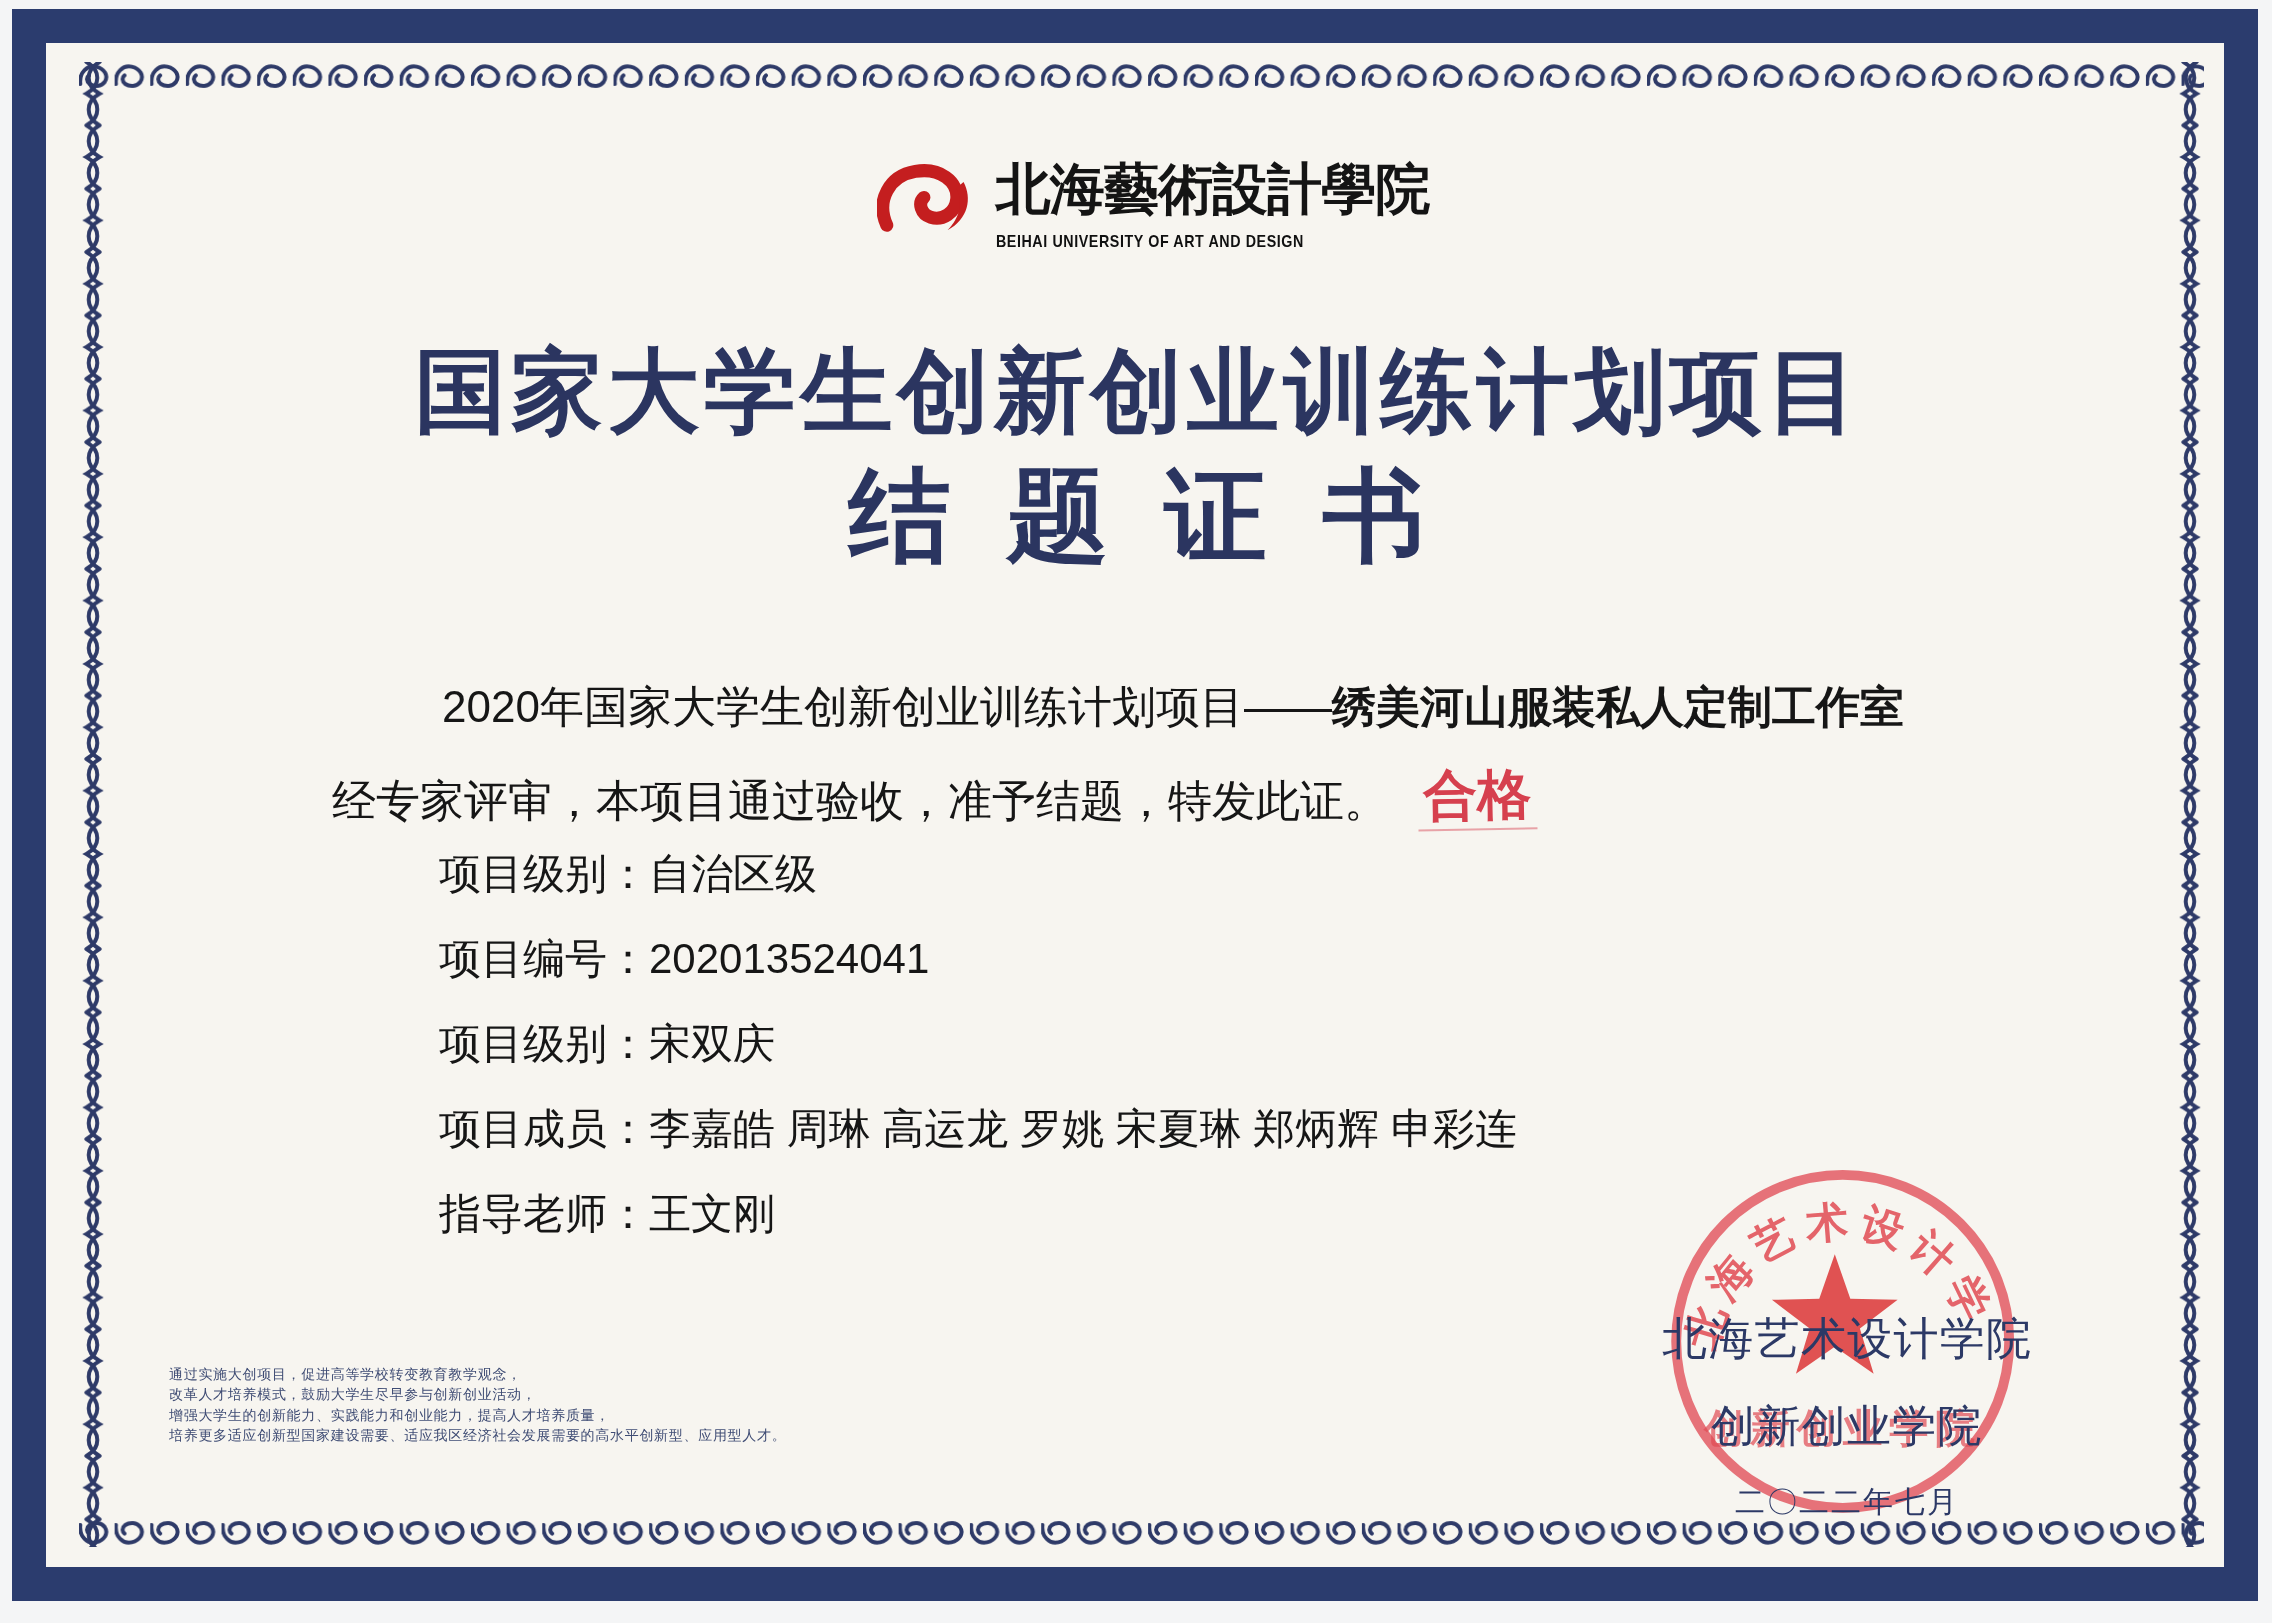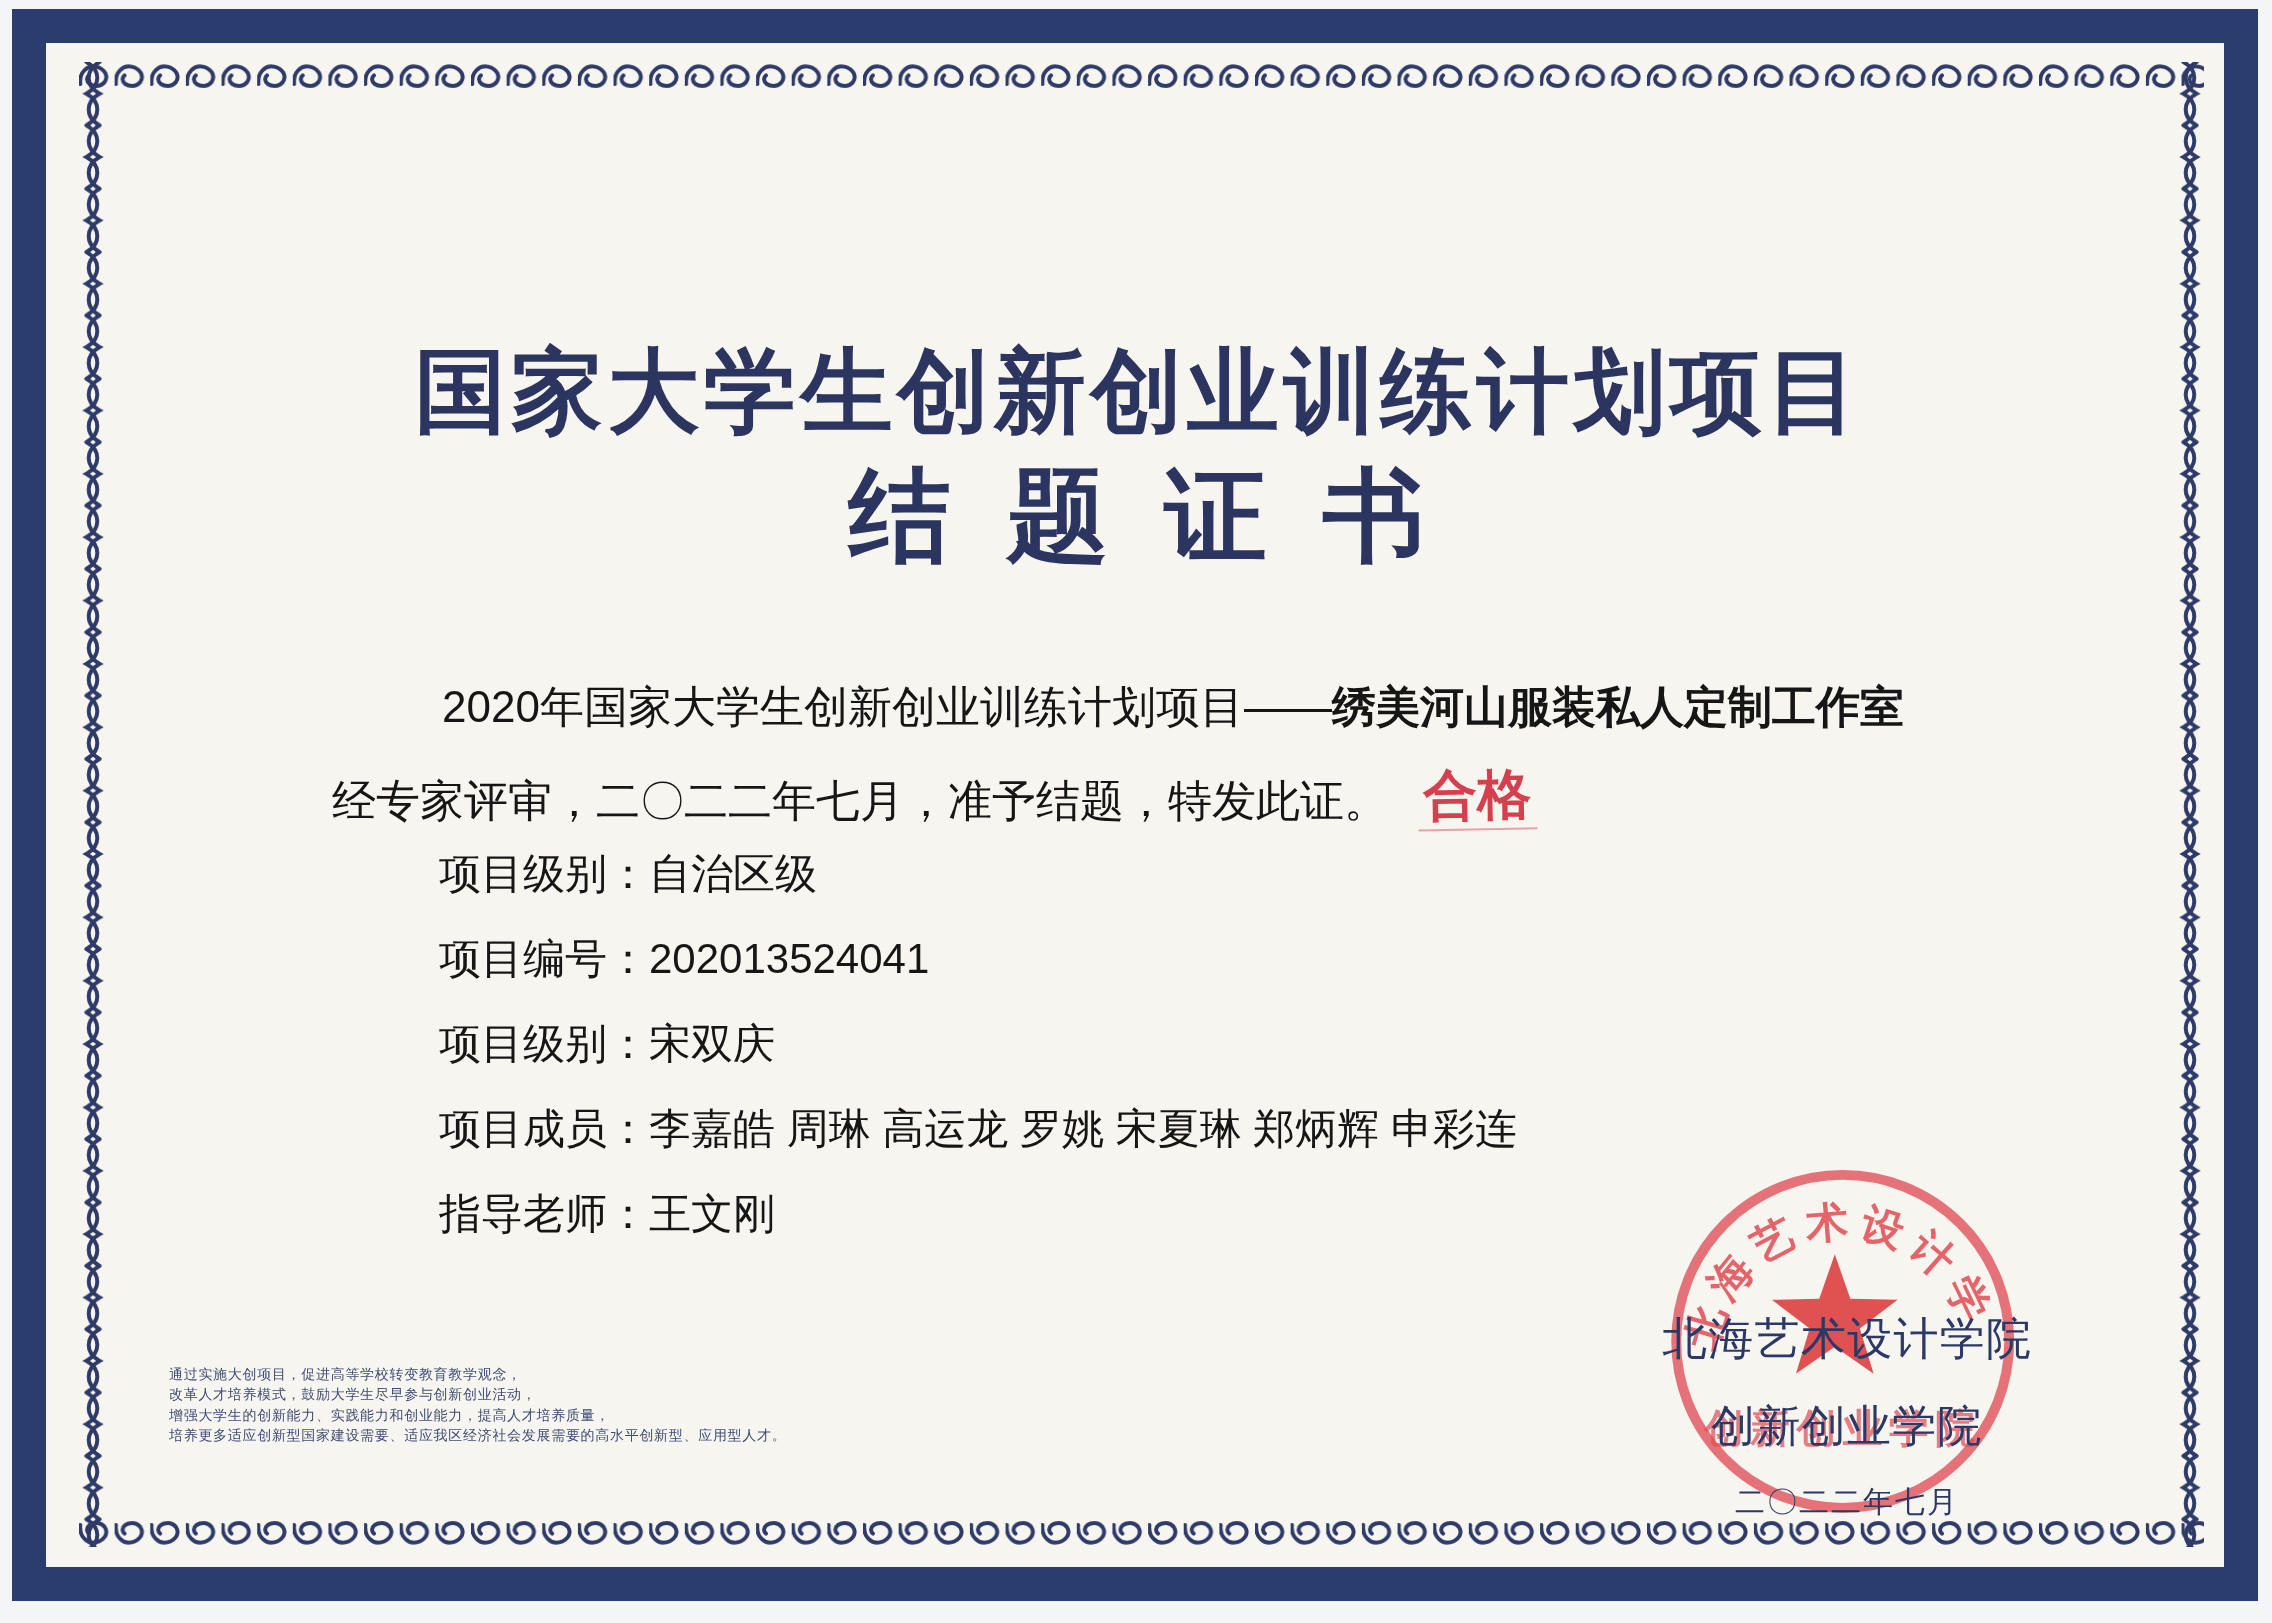--- a/index.html
+++ b/index.html
@@ -102,30 +102,40 @@
   <svg class="chain" style="left:2176px;top:62px;" width="28" height="1485" viewBox="0 0 42 2250">
     <defs>
       <pattern id="chR" width="42" height="96" patternUnits="userSpaceOnUse">
         <path d="M31,0 C9,12 9,36 31,48 C9,60 9,84 31,96" fill="none" stroke="#2e3a68" stroke-width="6" stroke-linecap="round"></path>
         <path d="M11,0 C33,12 33,36 11,48 C33,60 33,84 11,96" fill="none" stroke="#2e3a68" stroke-width="6" stroke-linecap="round"></path>
       </pattern>
     </defs>
     <rect width="42" height="2250" fill="url(#chR)"></rect>
   </svg>
 
+  <div class="logo">
+    <svg width="99" height="82" viewBox="0 0 160 132">
+      <path d="M16,102 C-2,62 20,22 62,15 C102,8 132,32 129,60 C127,82 106,95 87,89 C71,84 66,66 76,57" fill="none" stroke="#c41e1f" stroke-width="21" stroke-linecap="round"></path>
+      <path d="M140,32 C154,58 148,92 114,110 C134,90 140,64 128,42 Z" fill="#c41e1f"></path>
+    </svg>
+    <div class="logo-text">
+      <div class="logo-cn">北海藝術設計學院</div>
+      <div class="logo-en">BEIHAI UNIVERSITY OF ART AND DESIGN</div>
+    </div>
+  </div>
 
   <div class="title1">国家大学生创新创业训练计划项目</div>
   <div class="title2">结题证书</div>
 
   <div class="para">
     <div class="para-line1">
       <span>2020年国家大学生创新创业训练计划项目——</span><span class="para-bold">绣美河山服装私人定制工作室</span>
     </div>
     <div class="para-line2">
-      <span>经专家评审，二〇二二年七月，准予结题，特发此证。</span><span class="grade">合格</span>
+      <span>经专家评审，本项目通过验收，准予结题，特发此证。</span><span class="grade">合格</span>
     </div>
   </div>
 
   <div class="fields">
     <div class="field-row">
       <span>项目级别：</span><span>自治区级</span>
     </div>
     <div class="field-row">
       <span>项目编号：</span><span>202013524041</span>
     </div>

